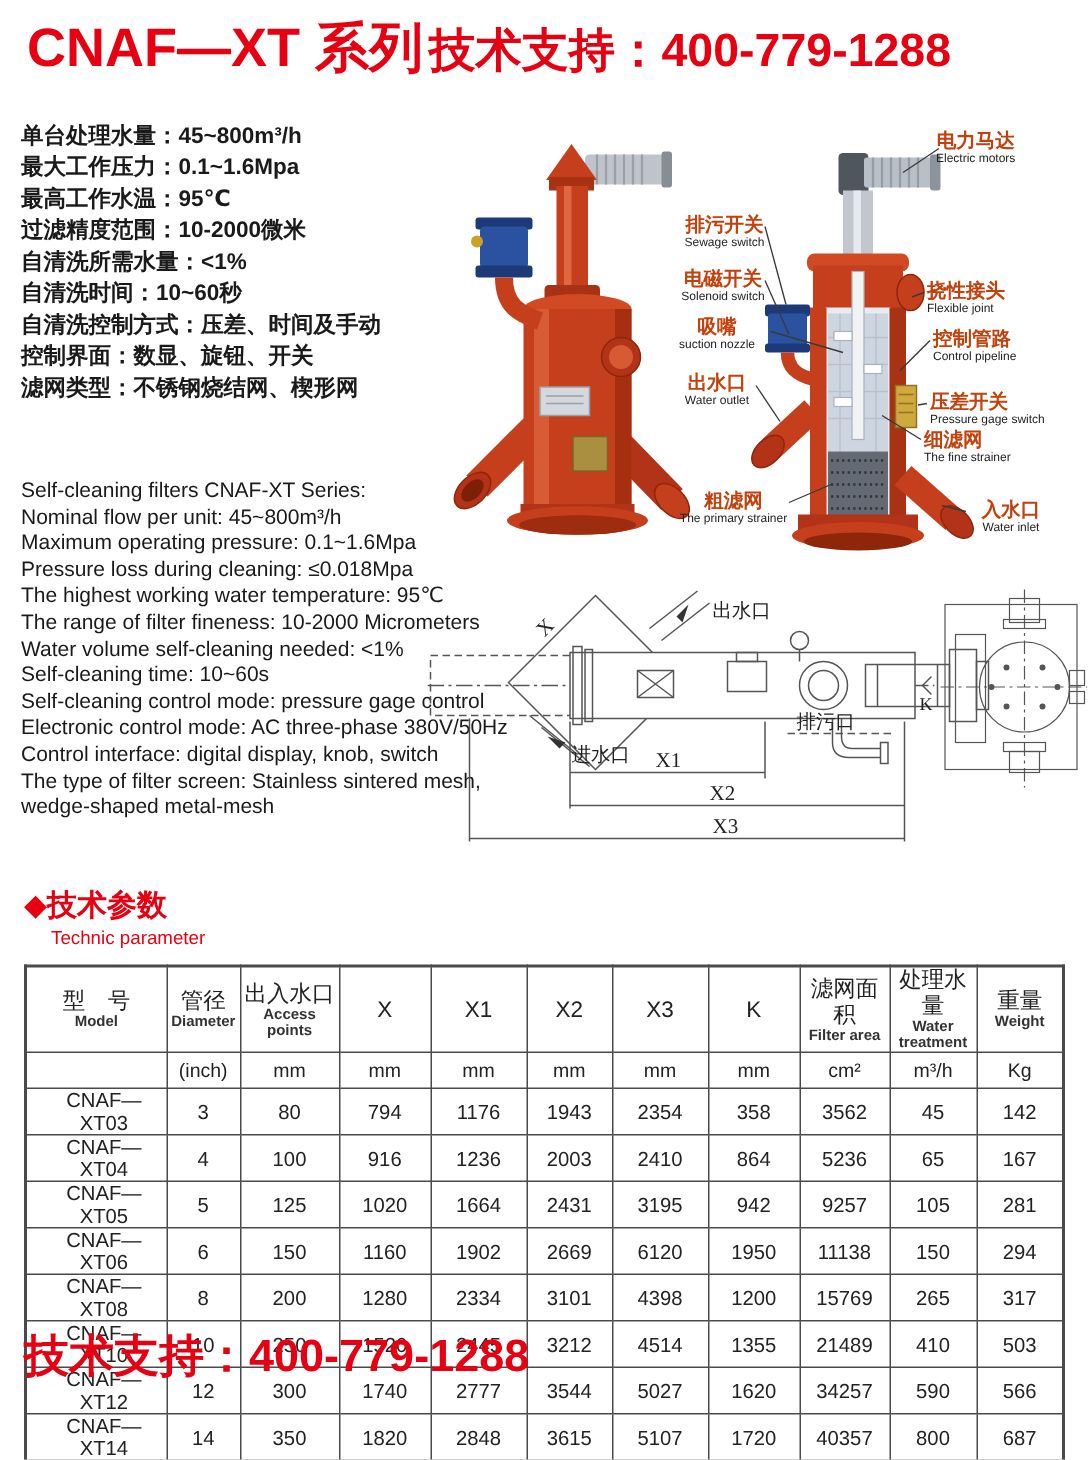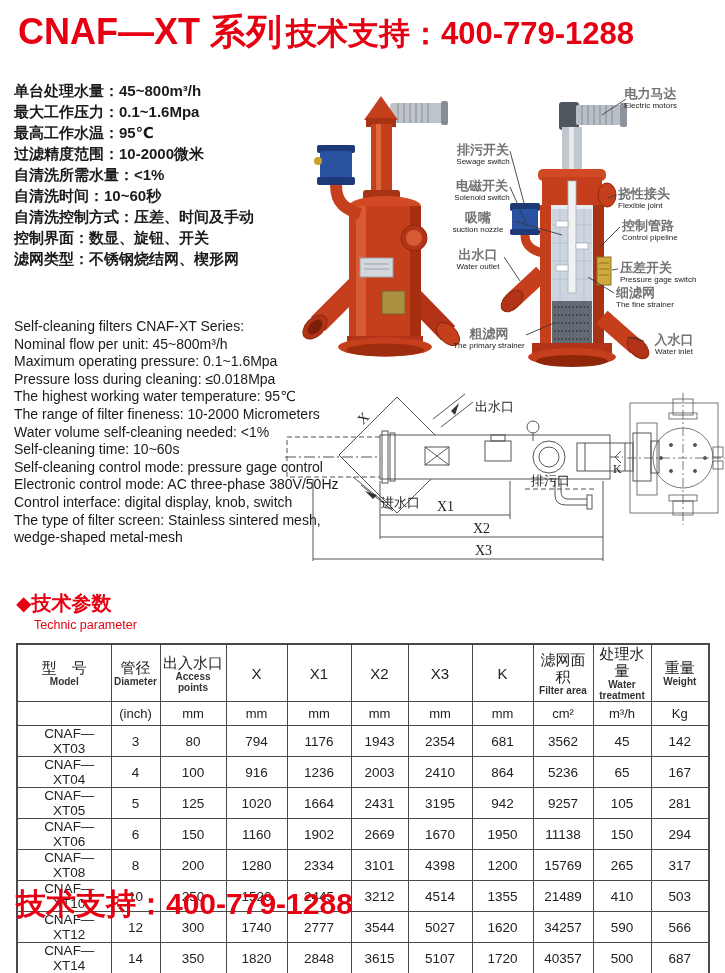--- a/index.html
+++ b/index.html
@@ -15,21 +15,21 @@
   .specs-cn { position:absolute; left:14px; top:80px; width:330px; }
   .specs-cn .spec-line { font-size:15px; font-weight:bold; color:#1a1a1a; line-height:21px; white-space:nowrap; }
   .specs-en { position:absolute; left:14px; top:318px; width:340px; }
   .specs-en .spec-line { font-size:14px; color:#1a1a1a; line-height:17.6px; white-space:nowrap; }
 
   
   .render { position:absolute; left:290px; top:88px; width:170px; height:275px; }
   .cutaway { position:absolute; left:450px; top:85px; width:275px; height:292px; }
   .cutaway svg { position:absolute; left:0; top:0; }
   .cl { position:absolute; line-height:1.05; }
-  .cl-cn { font-size:13px; font-weight:bold; color:#737373; white-space:nowrap; }
+  .cl-cn { font-size:13px; font-weight:bold; color:#c2410c; white-space:nowrap; }
   .cl-en { font-size:8px; color:#222; white-space:nowrap; margin-top:1px; }
   .cl.c-center { text-align:center; }
 
   .diagram { position:absolute; left:285px; top:385px; width:440px; height:200px; }
 
   
   .section-title { position:absolute; left:16px; top:590px; }
   .sec-cn { color:#e60012; font-size:20px; font-weight:bold; white-space:nowrap; }
   .sec-en { color:#e60012; font-size:12.5px; margin-top:1px; margin-left:18px; }
 
@@ -377,21 +377,21 @@
     </thead>
     <tbody>
         <tr>
         <td class="model">CNAF—XT03</td>
         <td>3</td>
         <td>80</td>
         <td>794</td>
         <td>1176</td>
         <td>1943</td>
         <td>2354</td>
-        <td>681</td>
+        <td>358</td>
         <td>3562</td>
         <td>45</td>
         <td>142</td>
       </tr>
         <tr>
         <td class="model">CNAF—XT04</td>
         <td>4</td>
         <td>100</td>
         <td>916</td>
         <td>1236</td>
@@ -415,21 +415,21 @@
         <td>105</td>
         <td>281</td>
       </tr>
         <tr>
         <td class="model">CNAF—XT06</td>
         <td>6</td>
         <td>150</td>
         <td>1160</td>
         <td>1902</td>
         <td>2669</td>
-        <td>1670</td>
+        <td>6120</td>
         <td>1950</td>
         <td>11138</td>
         <td>150</td>
         <td>294</td>
       </tr>
         <tr>
         <td class="model">CNAF—XT08</td>
         <td>8</td>
         <td>200</td>
         <td>1280</td>
@@ -470,21 +470,21 @@
         <tr>
         <td class="model">CNAF—XT14</td>
         <td>14</td>
         <td>350</td>
         <td>1820</td>
         <td>2848</td>
         <td>3615</td>
         <td>5107</td>
         <td>1720</td>
         <td>40357</td>
-        <td>500</td>
+        <td>800</td>
         <td>687</td>
       </tr>
       </tbody>
   </table>
 
   <div class="footer">技术支持：400-779-1288</div>
 
 </div>
 
 </body></html>

